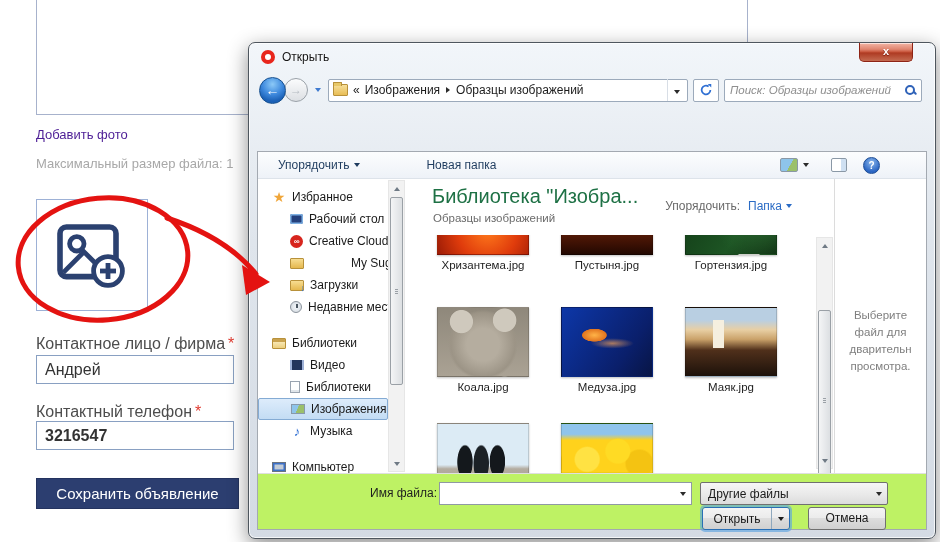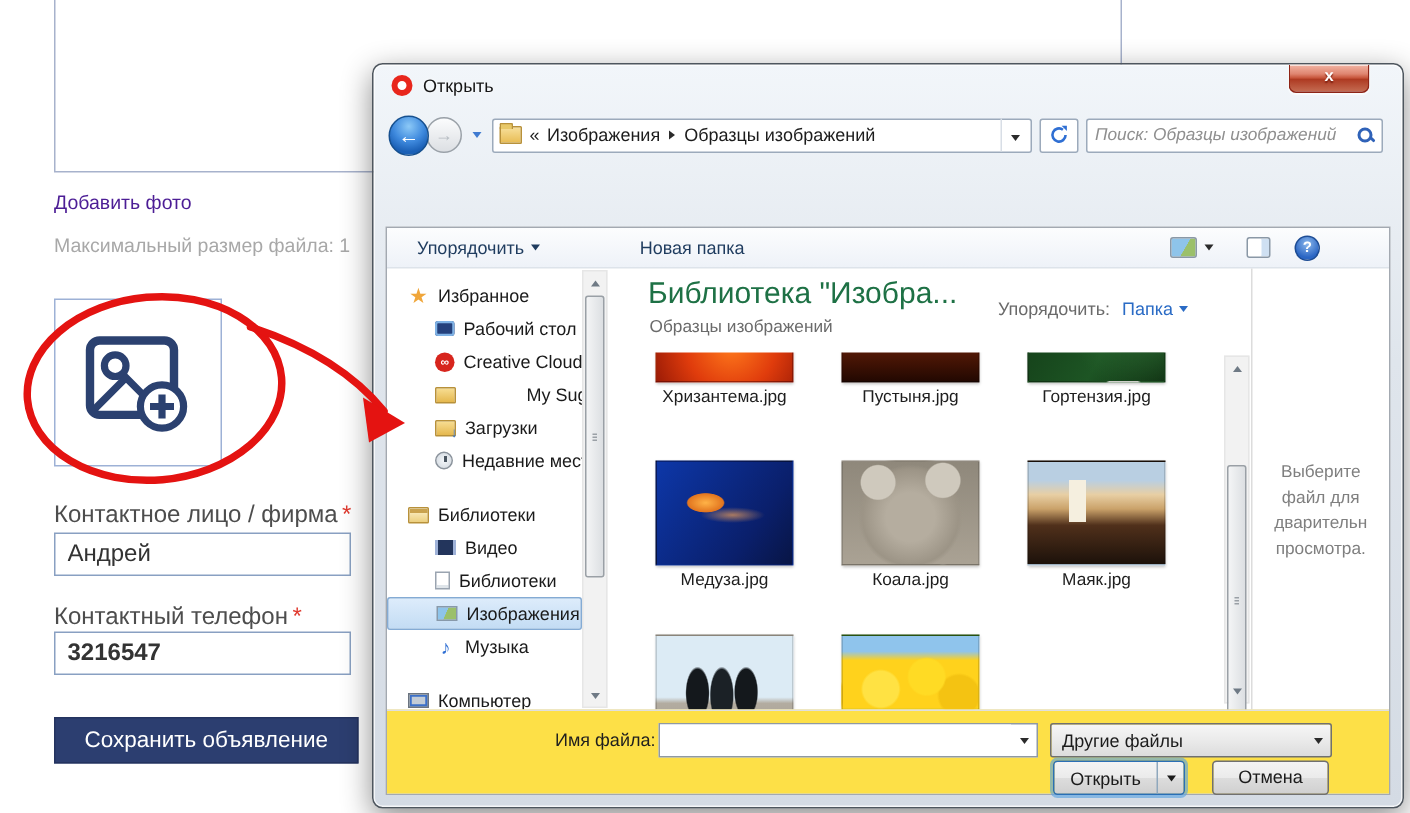--- a/index.html
+++ b/index.html
@@ -165,21 +165,21 @@
   .thumb--tulips { background:radial-gradient(circle at 28% 52%, #ffe243 0 16%, rgba(0,0,0,0) 18%),
     radial-gradient(circle at 62% 40%, #ffdb24 0 17%, rgba(0,0,0,0) 19%),
     radial-gradient(circle at 86% 58%, #f4c312 0 15%, rgba(0,0,0,0) 17%),
     linear-gradient(#8fc4ec 0 15%, #ffd21c 24% 70%, #3e7e1f 86%, #2e5f15); }
 
   
   .preview { width:92px; flex:none; border-left:1px solid #dcdcdc; padding-top:128px;
     font-size:11.5px; color:#7f7f7f; text-align:center; line-height:17px; }
 
   
-  .dlg-footer { flex:none; height:56px; background:#fde047; border-top:1px solid #dfdfdf; position:relative; font-size:12px; }
+  .dlg-footer { flex:none; height:56px; background:#bef264; border-top:1px solid #dfdfdf; position:relative; font-size:12px; }
   .fn-label { position:absolute; left:112px; top:12px; color:#1e1e1e; }
   .fn-combo { position:absolute; left:181px; top:8px; width:253px; height:23px; background:#fff;
     border:1px solid #8f99a3; display:flex; align-items:center; }
   .fn-input { flex:1; border:none; outline:none; height:100%; padding:0 5px; font-size:12px;
     font-family:"Liberation Sans", sans-serif; min-width:0; }
   .combo-arrow { width:17px; height:100%; display:flex; align-items:center; justify-content:center; color:#2b2b2b; cursor:pointer; }
   .ft-select { position:absolute; left:442px; top:8px; width:188px; height:23px;
     border:1px solid #707070; border-radius:2px; background:linear-gradient(#f6f6f6, #e9e9e9 55%, #dcdcdc);
     display:flex; align-items:center; padding-left:7px; cursor:pointer; color:#1b1b1b; }
   .ft-select .combo-arrow { margin-left:auto; }
@@ -372,26 +372,26 @@
                 <div class="thumb thumb--desert"></div>
                 <div class="fname">Пустыня.jpg</div>
               </div>
               <div class="cell">
                 <div class="thumb thumb--hydrangea"></div>
                 <div class="fname">Гортензия.jpg</div>
               </div>
             </div>
             <div class="file-row r2">
               <div class="cell">
+                <div class="thumb thumb--koala"></div>
+                <div class="fname">Коала.jpg</div>
+              </div>
+              <div class="cell">
                 <div class="thumb thumb--jellyfish"></div>
                 <div class="fname">Медуза.jpg</div>
-              </div>
-              <div class="cell">
-                <div class="thumb thumb--koala"></div>
-                <div class="fname">Коала.jpg</div>
               </div>
               <div class="cell">
                 <div class="thumb thumb--lighthouse"></div>
                 <div class="fname">Маяк.jpg</div>
               </div>
             </div>
             <div class="file-row r3">
               <div class="cell">
                 <div class="thumb thumb--penguins"></div>
               </div>

